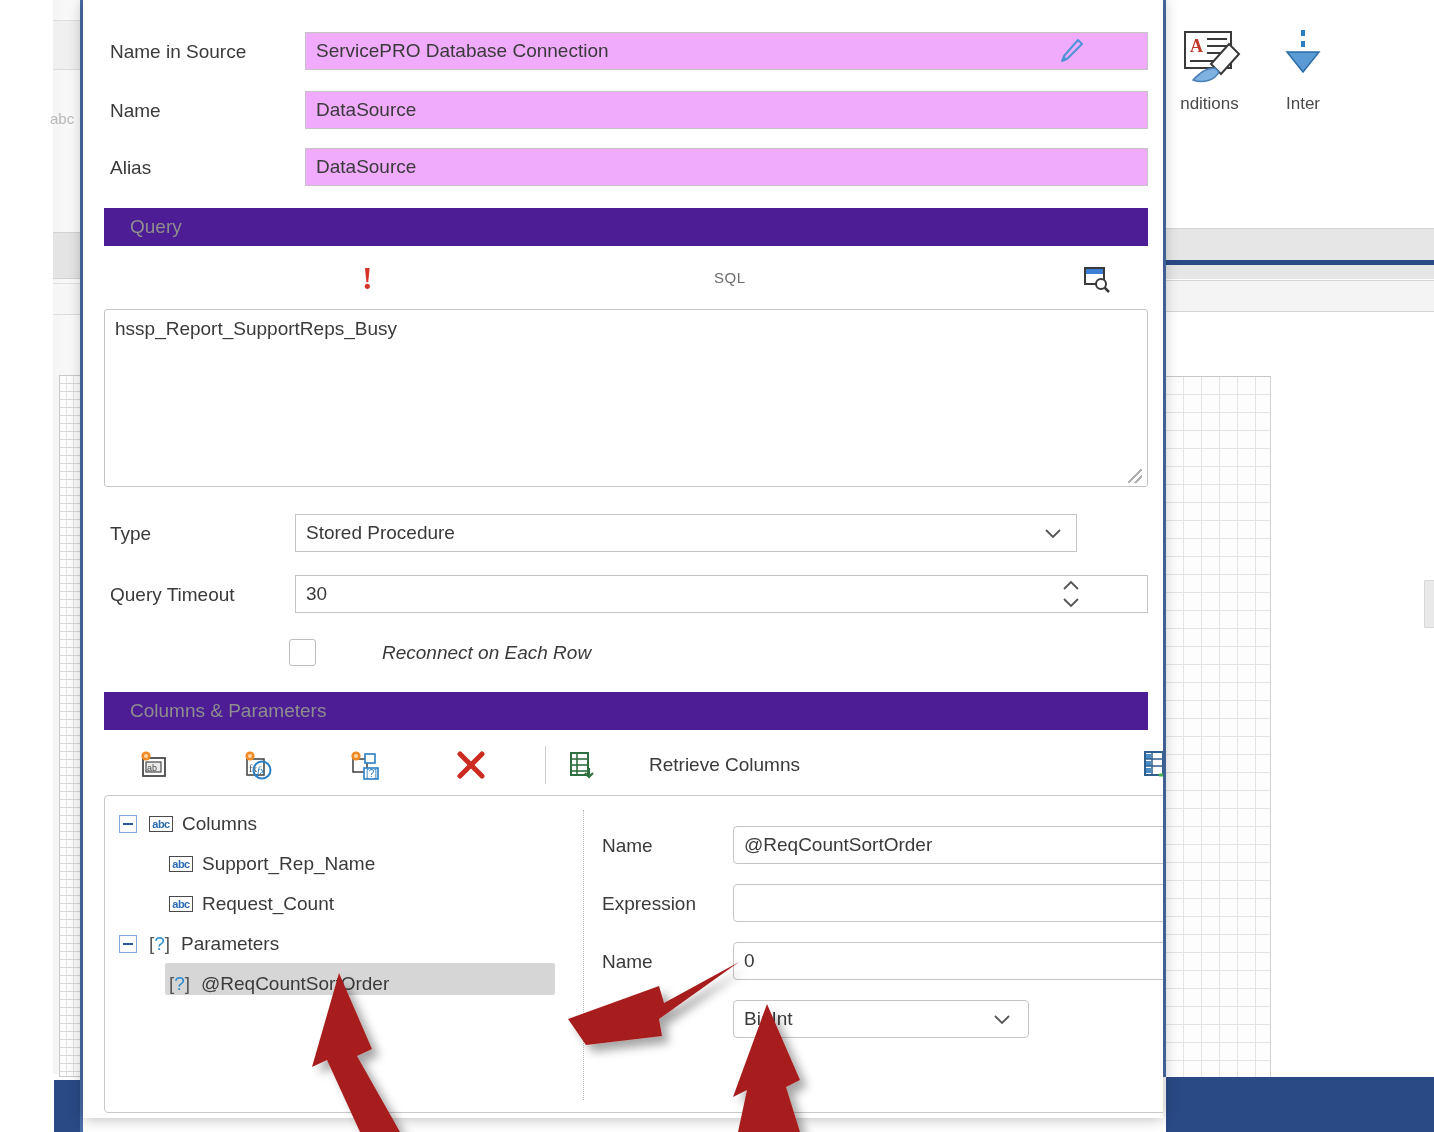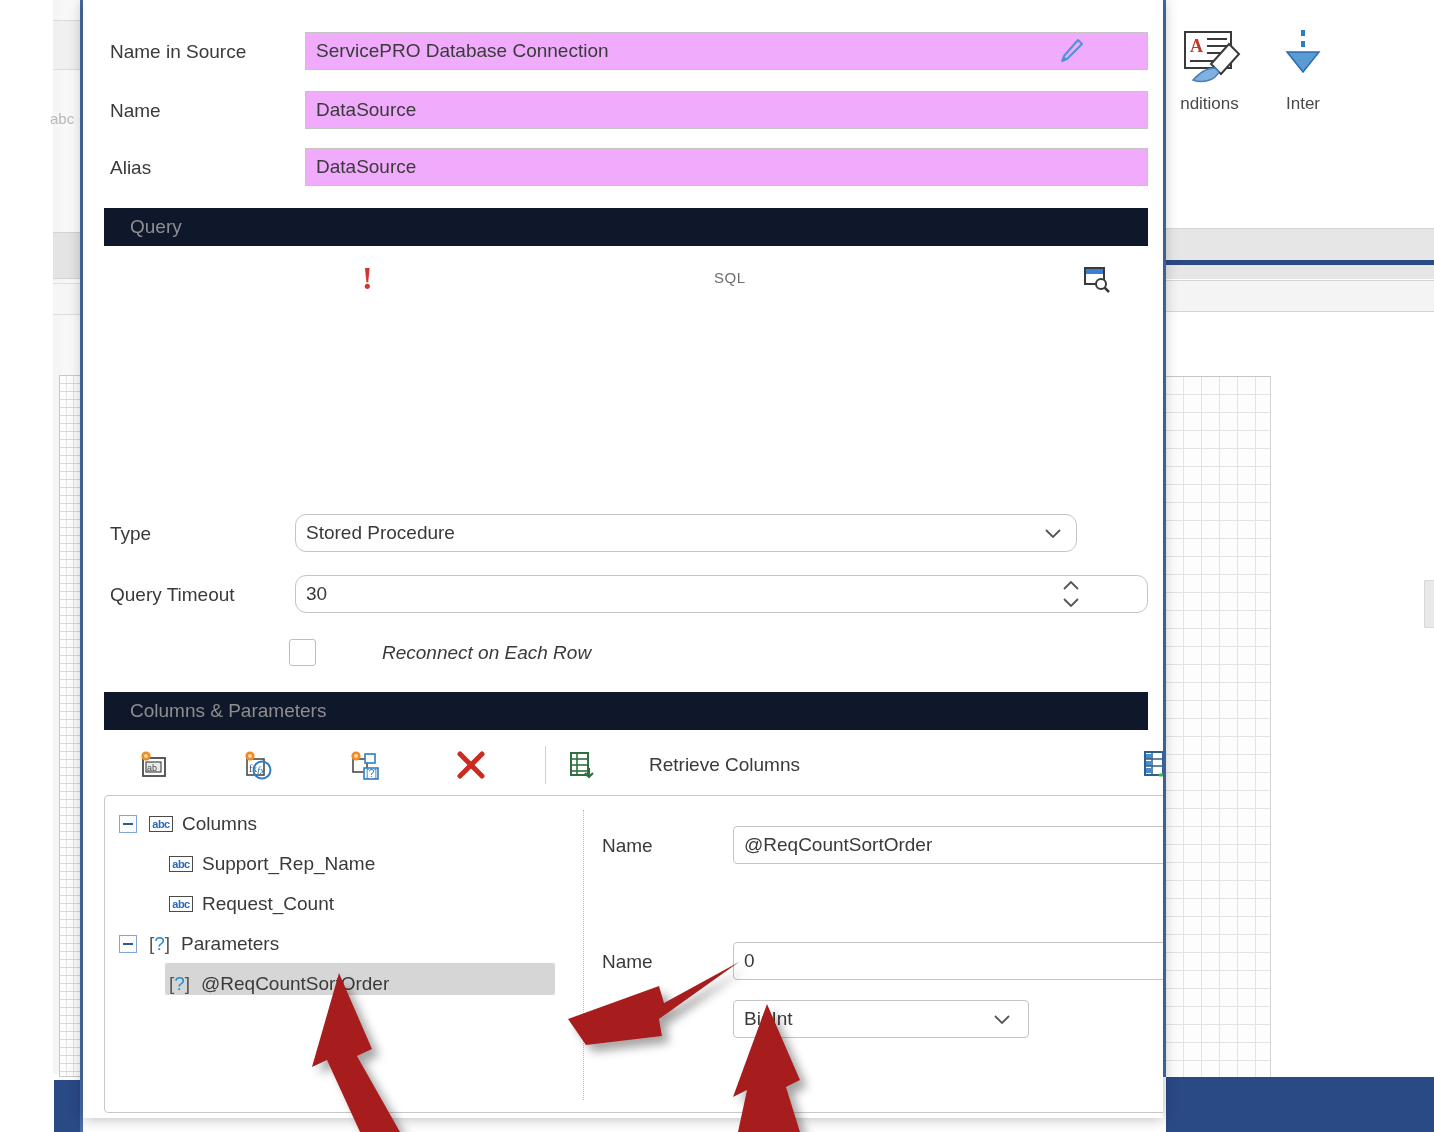--- a/index.html
+++ b/index.html
@@ -91,21 +91,21 @@
     position:absolute;left:222px;width:843px;height:38px;
     border:1px solid #c4c4c4;border-radius:0;background:#f0abfc;
     box-sizing:border-box;font-size:19px;color:#3a3a3a;
     padding:0 10px;line-height:36px;
   }
 
   .pencil-icon{position:absolute;left:975px;top:38px;width:26px;height:26px;}
 
   .section-header{
     position:absolute;left:21px;width:1044px;height:38px;
-    background:#0f172a;box-sizing:border-box;
+    background:#4c1d95;box-sizing:border-box;
   }
   .section-header span{
     font-size:19px;color:#8e8e8e;line-height:38px;padding-left:26px;display:block;
     white-space:nowrap;
   }
 
   .sql-toolbar{position:absolute;left:21px;width:1044px;height:46px;}
   .excl-icon{
     position:absolute;left:258px;top:0;font-size:32px;color:#d5332b;
     font-weight:bold;line-height:46px;font-family:"Liberation Serif",serif;
@@ -123,21 +123,21 @@
     padding:8px 10px;overflow:hidden;
   }
   .resize-grip{
     position:absolute;right:5px;bottom:3px;width:14px;height:14px;
     background:
       linear-gradient(135deg,transparent 45%,#b0b0b0 45%,#b0b0b0 55%,transparent 55%),
       linear-gradient(135deg,transparent 70%,#b0b0b0 70%,#b0b0b0 80%,transparent 80%);
   }
 
   .select-box{
-    position:absolute;height:38px;border:1px solid #c4c4c4;border-radius:11px;
+    position:absolute;height:38px;border:1px solid #c4c4c4;border-radius:0;
     background:#ffffff;box-sizing:border-box;font-size:19px;color:#3a3a3a;
     padding:0 10px;line-height:36px;
   }
   .chev{
     position:absolute;width:16px;height:10px;
   }
 
   .spin-up,.spin-dn{position:absolute;width:16px;height:9px;}
 
   .checkbox-sq{
@@ -288,20 +288,24 @@
     <div class="excl-icon">!</div>
     <div class="sql-text">SQL</div>
     <svg class="preview-icon" viewBox="0 0 28 28">
       <rect x="3" y="3" width="19" height="16" fill="#ffffff" stroke="#3a3a3a" stroke-width="2"></rect>
       <rect x="4" y="4" width="17" height="5" fill="#3a7fd5"></rect>
       <circle cx="19" cy="19" r="5" fill="#ffffff" stroke="#3a3a3a" stroke-width="2"></circle>
       <line x1="22.5" y1="22.5" x2="27" y2="27" stroke="#3a3a3a" stroke-width="2.5"></line>
     </svg>
   </div>
 
+  <div class="sql-area" style="top:309px;height:178px;">
+    <span>hssp_Report_SupportReps_Busy</span>
+    <div class="resize-grip"></div>
+  </div>
 
   <div class="form-row" style="top:514px;">
     <div class="form-label">Type</div>
     <div class="select-box" style="left:212px;top:0;width:782px;">
       <span>Stored Procedure</span>
     </div>
     <svg class="chev" style="left:962px;top:15px;" viewBox="0 0 16 10">
       <path d="M1 1 L8 8 L15 1" fill="none" stroke="#555" stroke-width="1.8"></path>
     </svg>
   </div>
@@ -441,20 +445,24 @@
       </div>
     </div>
 
     <div class="tree-divider"></div>
 
     <div class="prop-row" style="left:497px;top:30px;width:600px;">
       <div class="prop-label" style="left:0;">Name</div>
       <div class="prop-input" style="left:131px;width:470px;">@ReqCountSortOrder</div>
     </div>
 
+    <div class="prop-row" style="left:497px;top:88px;width:600px;">
+      <div class="prop-label" style="left:0;">Expression</div>
+      <div class="prop-input" style="left:131px;width:470px;"></div>
+    </div>
 
     <div class="prop-row" style="left:497px;top:146px;width:600px;">
       <div class="prop-label" style="left:0;">Name</div>
       <div class="prop-input" style="left:131px;width:470px;">0</div>
     </div>
 
     <div class="prop-row" style="left:497px;top:204px;width:600px;">
       <div class="prop-label" style="left:0;">Type</div>
       <div class="prop-input" style="left:131px;width:296px;">BigInt</div>
       <svg class="chev" style="left:392px;top:15px;" viewBox="0 0 16 10">

